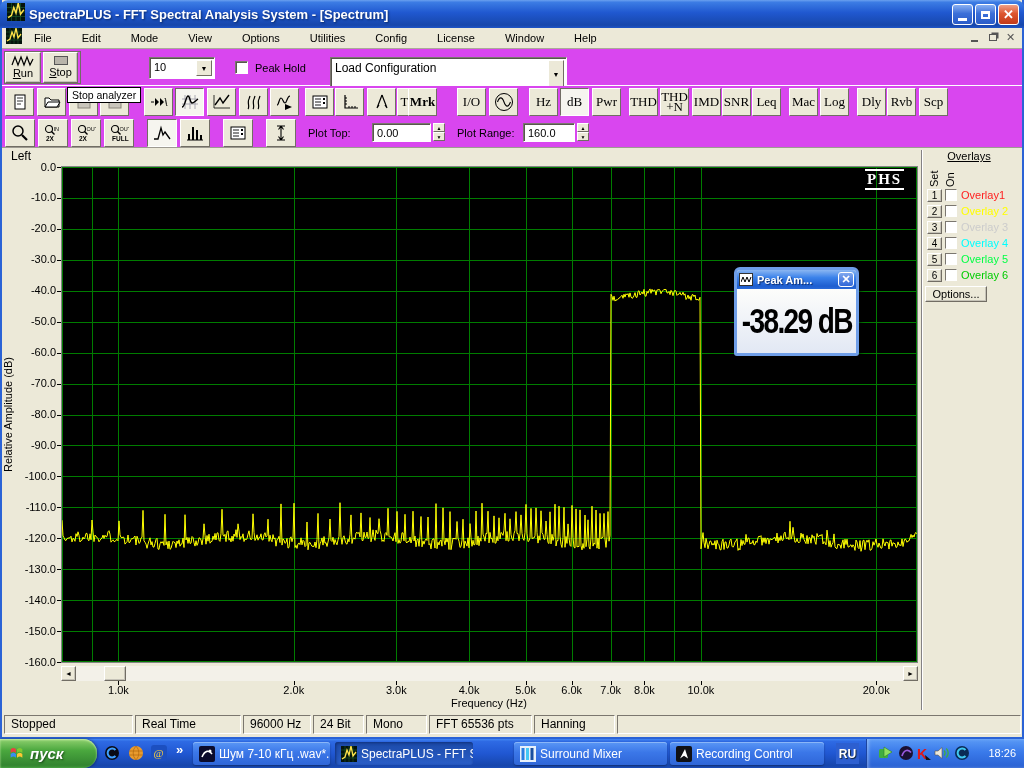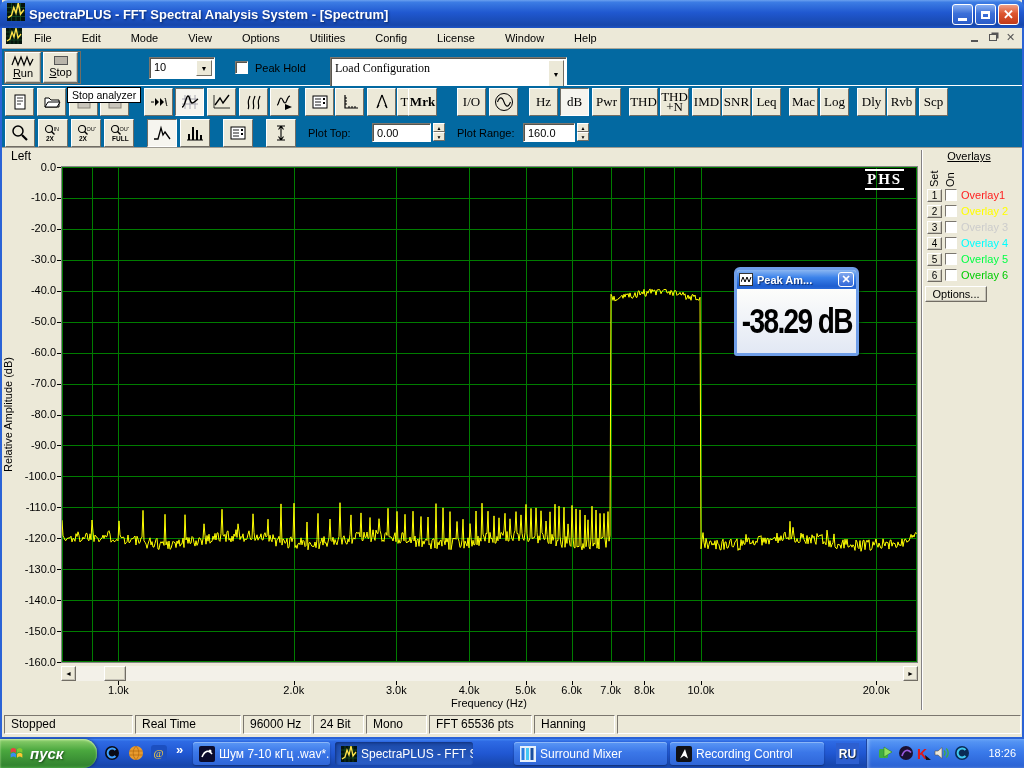--- a/index.html
+++ b/index.html
@@ -27,21 +27,21 @@
   .menubar { position:absolute; left:0; top:28px; width:1020px; height:21px;
     background:#ECE9D8; border-bottom:1px solid #aca899; display:flex; align-items:center; }
   .menubar .appicon { margin:0 5px 0 4px; }
   .menu-item { font-size:11px; padding:3px 7px; color:#000; }
   .mdictrls { position:absolute; right:4px; top:2px; display:flex; gap:3px; }
   .mdib { width:15px; height:14px; display:flex; align-items:center; justify-content:center;
     color:#555; font-size:11px; }
   .mdi-min { width:7px; height:2px; background:#555; margin-top:8px; }
   .mdi-rst { width:8px; height:7px; border:1px solid #555; box-shadow:2px -2px 0 -0.5px #555; }
   
-  .tb { position:absolute; left:0; width:1020px; background:#0369a1; }
+  .tb { position:absolute; left:0; width:1020px; background:#d946ef; }
   #toolbar1 { top:49px; height:37px; border-bottom:1px solid #fff; }
   #toolbar2 { top:86px; height:31px; }
   #toolbar3 { top:117px; height:31px; border-bottom:1px solid #9d9a90; }
   .raised { background:#ECE9D8; border:1px solid; border-color:#fff #716d64 #716d64 #fff;
     box-shadow:inset -1px -1px 0 #c6c3b8; }
   .tbtn { position:absolute; top:2px; width:29px; height:28px; display:flex;
     align-items:center; justify-content:center; background:#ECE9D8;
     border:1px solid; border-color:#fff #716d64 #716d64 #fff; }
   .tbtn.pressed { border-color:#716d64 #fff #fff #716d64; background:#f6f5ef; }
   .tbtn .serif { font-family:"Liberation Serif", serif; font-size:13px; text-align:center; line-height:10px; }
@@ -221,21 +221,21 @@
       <div class="stop-rect"></div>
       <span><u>S</u><span id="stoplbl">top</span></span>
     </div>
     <span class="lbl" style="left:118px; top:12px;margin-top:48px;">Avg:</span>
     <div class="field" style="left:147px; top:8px; width:66px; height:22px;">
       <span>10</span>
       <div class="combo-arrow">▼</div>
     </div>
     <div class="checkbox" style="left:233px; top:12px;"></div>
     <span class="lbl" style="left:253px; top:13px;">Peak Hold</span>
-    <div class="field" style="left:328px; top:8px; width:237px; height:35px;font-family:Liberation Serif, serif;">
+    <div class="field" style="left:328px; top:8px; width:237px; height:35px;">
       <span style="font-size:12px;">Load Configuration</span>
       <div class="combo-arrow">▼</div>
     </div>
   </div>
 
   <div class="tb" id="toolbar2">
       <div class="tbtn" style="left: 3px;">
         <svg width="20" height="20" viewBox="0 0 20 20">
           <rect x="5" y="3" width="10" height="14" fill="#fff" stroke="#000"></rect>
           <path d="M7 6h6M7 9h6M7 12h4" stroke="#000" stroke-width="0.8"></path>

